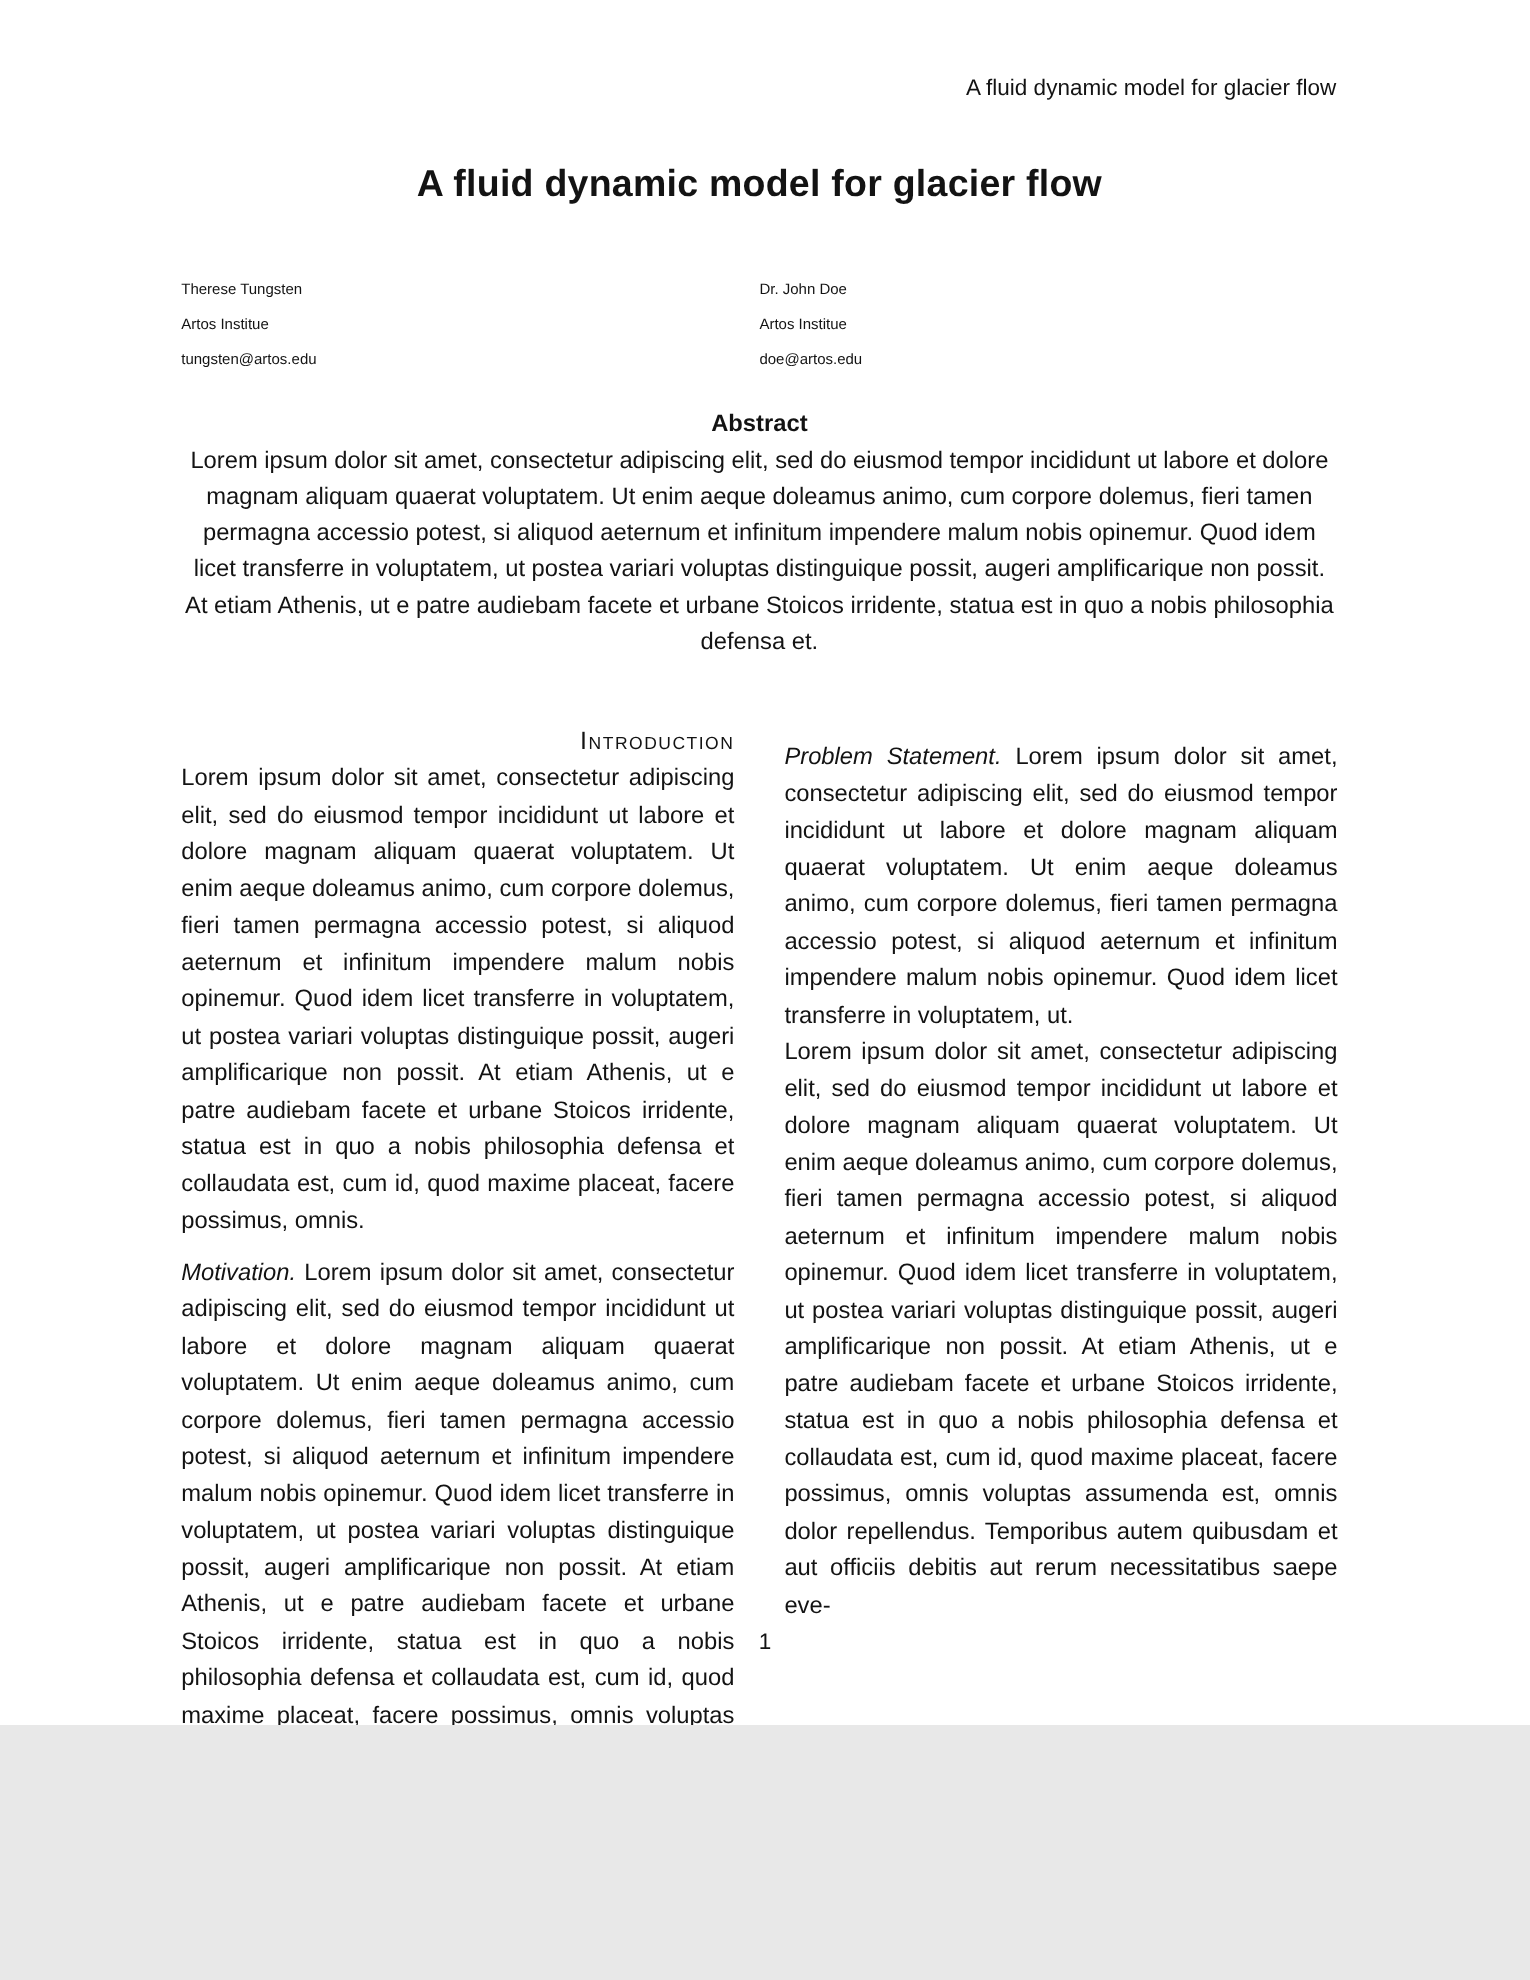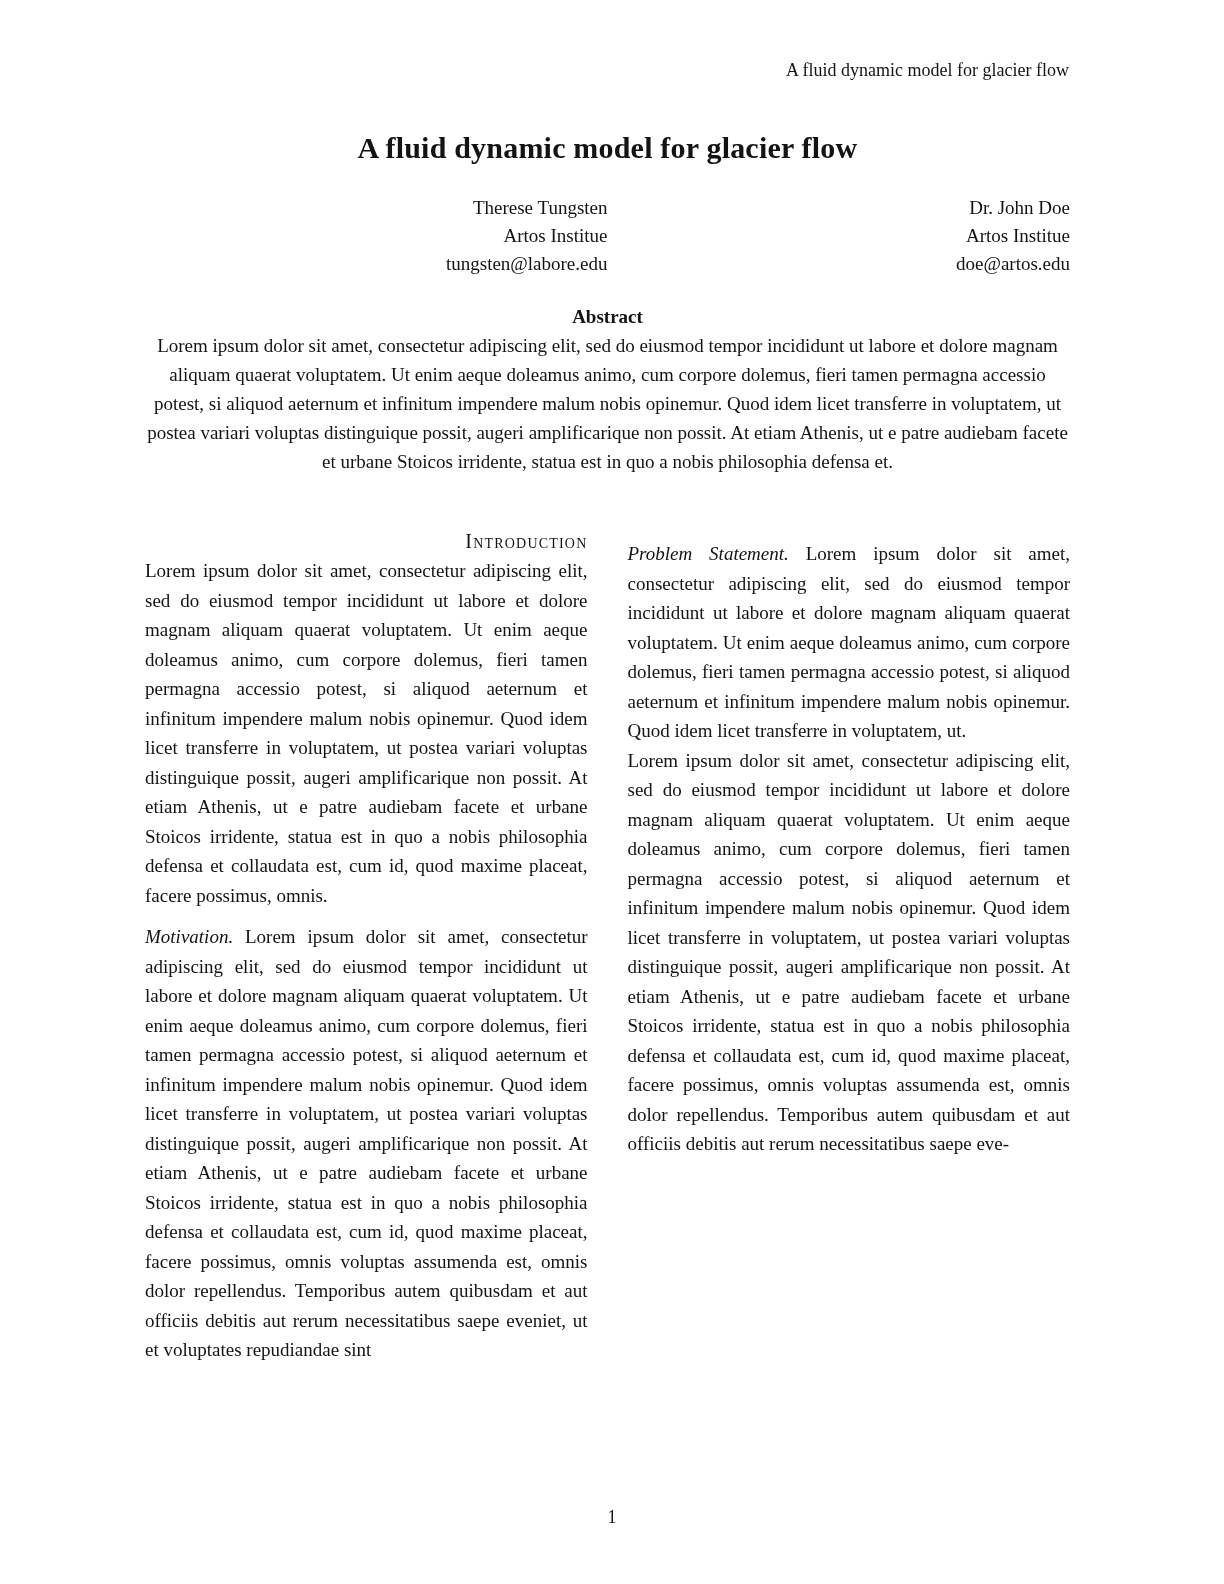--- a/index.html
+++ b/index.html
@@ -1,23 +1,23 @@
 <!DOCTYPE html>
 <html lang="en"><head>
 <meta charset="utf-8">
 <style>
   html, body { margin: 0; padding: 0; background: #e8e8e8; }
   .page {
     position: relative;
     width: 1224px;
-    height: 1584px;
+    height: 1380px;
     margin: 0 auto;
     background: #ffffff;
     color: #131313;
-    font-family: Liberation Serif, serif;
+    font-family: Liberation Sans, sans-serif;
     overflow: hidden;
     box-sizing: border-box;
   }
   .running-head {
     position: absolute;
     top: 60px;
     right: 155px;
     font-size: 18px;
     color: #131313;
   }
@@ -31,23 +31,24 @@
     font-size: 30px;
     font-weight: bold;
     letter-spacing: 0.2px;
   }
   .authors {
     display: flex;
     margin-top: 29px;
   }
   .author {
     flex: 1;
-    text-align: right;
-    font-size: 19px;
+    text-align: left;
+    font-size: 12px;
     line-height: 28px;
+    margin-top: 23px;
   }
   .abstract-heading {
     margin: 28px 0 0 0;
     text-align: center;
     font-size: 19px;
     font-weight: bold;
   }
   .abstract-text {
     margin: 3px 0 0 0;
     text-align: center;
@@ -104,21 +105,21 @@
   <div class="running-head">A fluid dynamic model for glacier flow</div>
 
   <div class="content">
 
     <h1 class="paper-title">A fluid dynamic model for glacier flow</h1>
 
     <div class="authors">
       <div class="author">
         <div>Therese Tungsten</div>
         <div>Artos Institue</div>
-        <div>tungsten@labore.edu</div>
+        <div>tungsten@artos.edu</div>
       </div>
       <div class="author">
         <div>Dr. John Doe</div>
         <div>Artos Institue</div>
         <div>doe@artos.edu</div>
       </div>
     </div>
 
     <div class="abstract-heading">Abstract</div>
 

